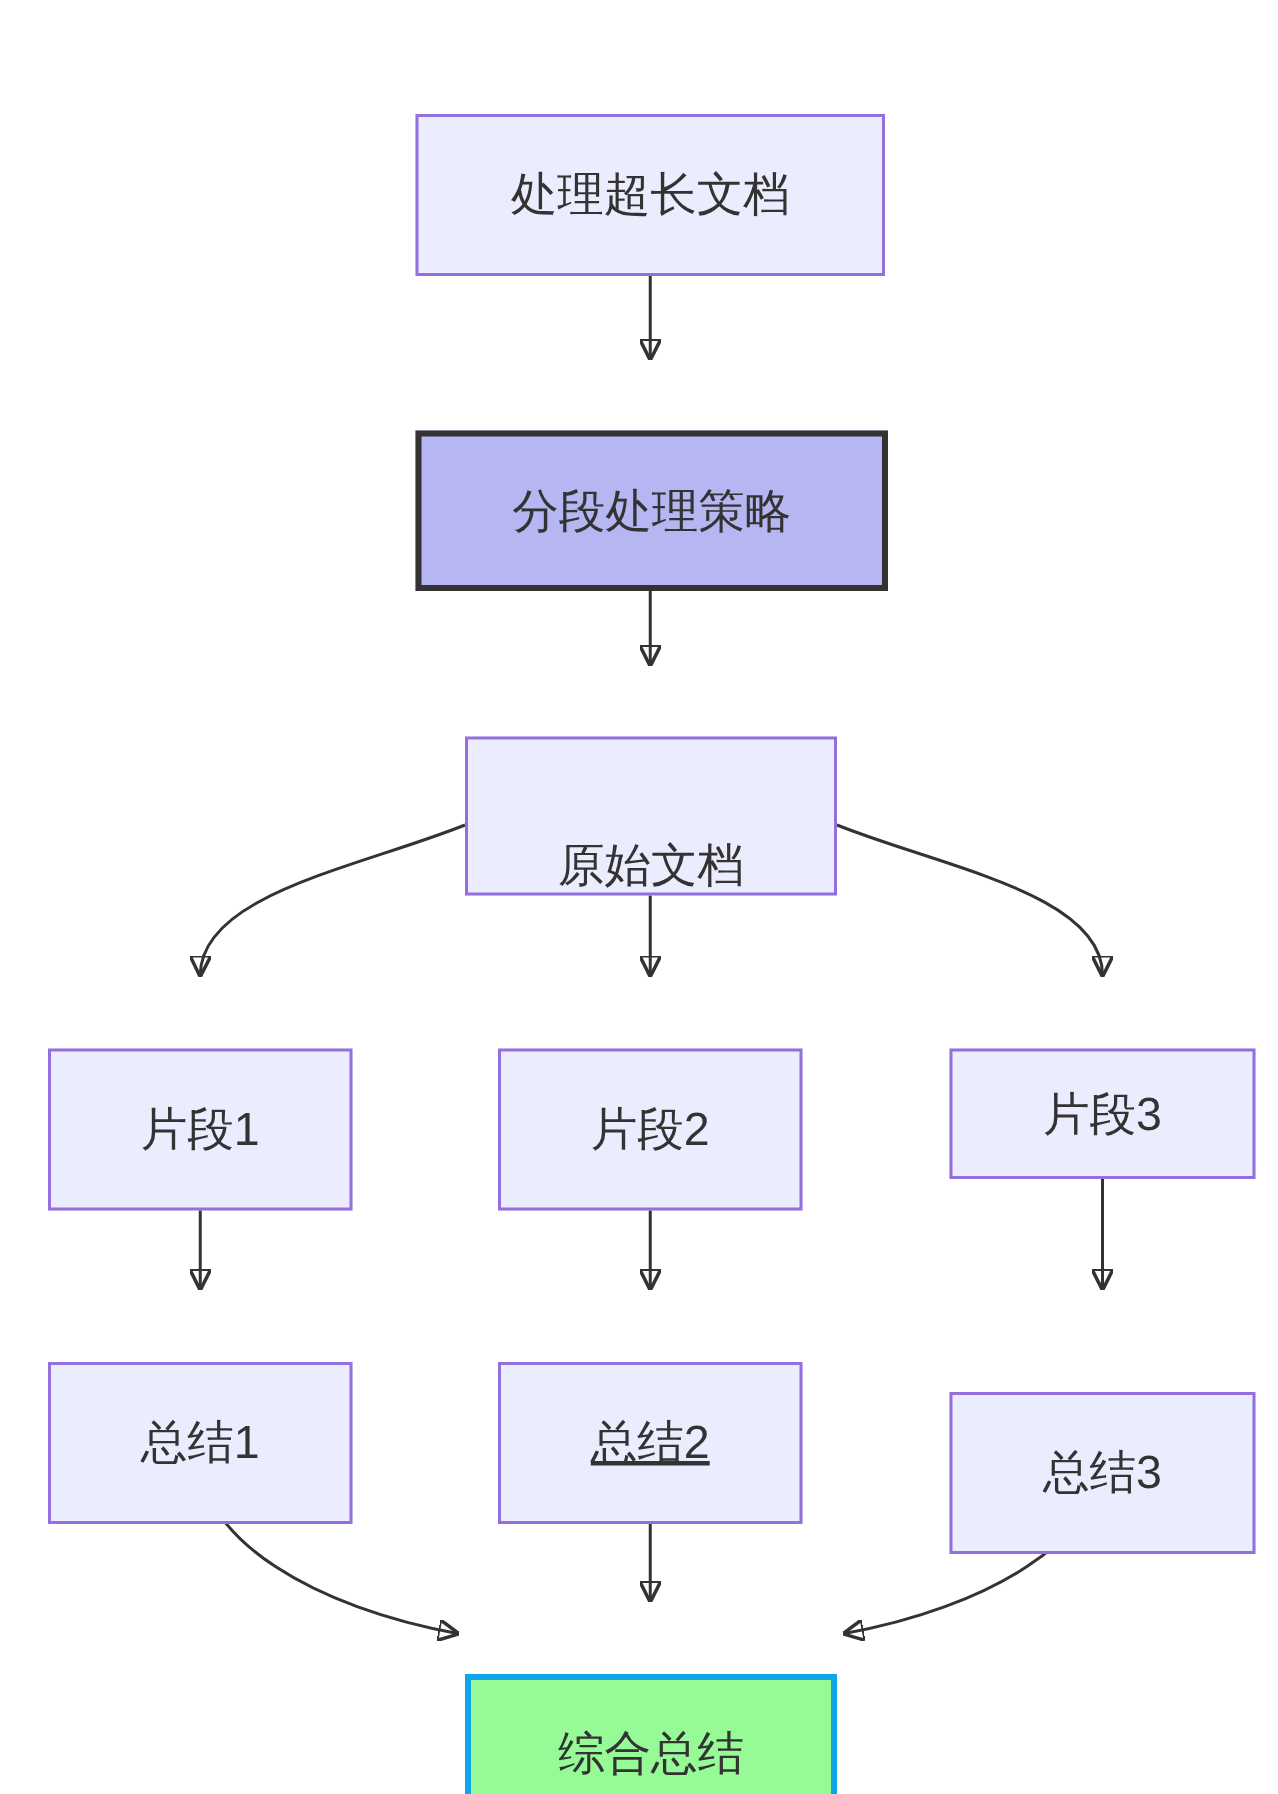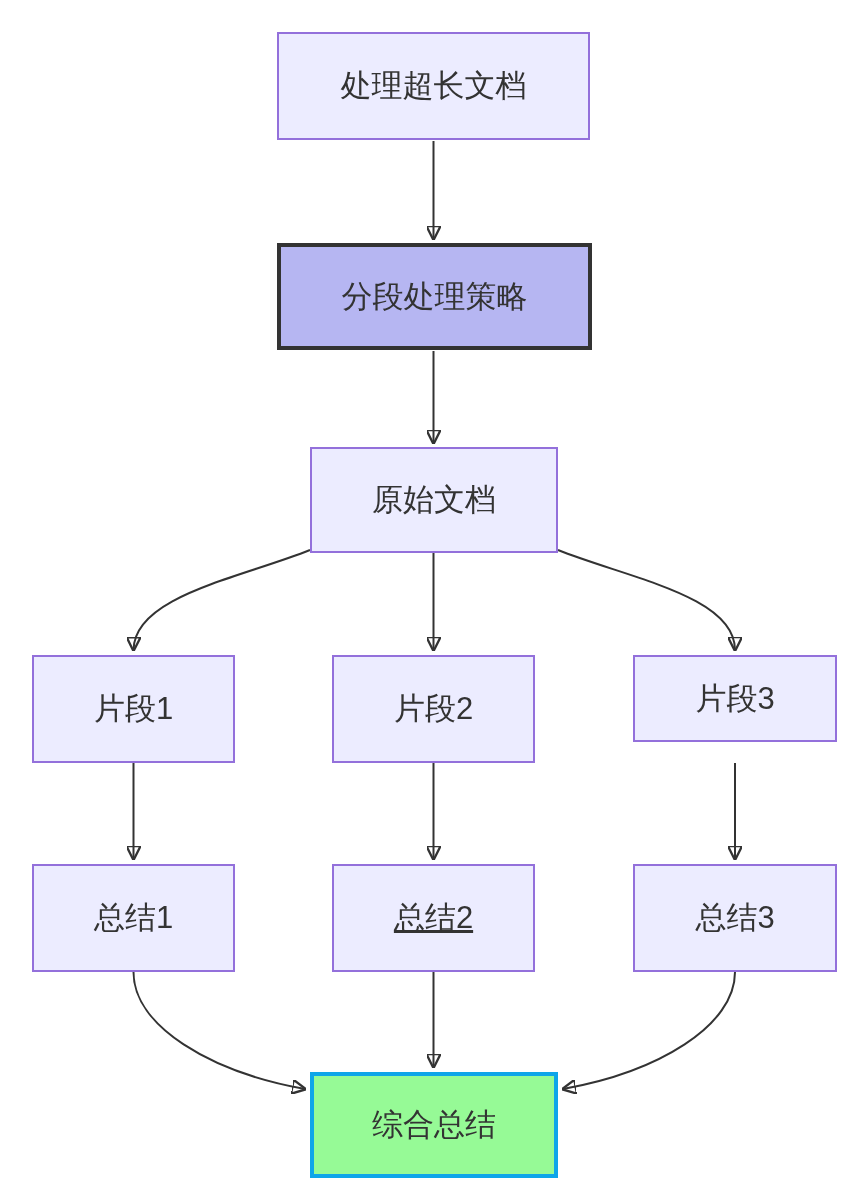--- a/index.html
+++ b/index.html
@@ -33,39 +33,40 @@
     display: flex;
     align-items: center;
     justify-content: center;
     background: #ECECFF;
     border: 2px solid #9370DB;
     color: #333333;
     font-size: 31px;
     line-height: 1.2;
     text-align: center;
     white-space: nowrap;
+    margin-top: 44px;
   }
   .node.emph-purple {
     background: #B6B6F2;
     border: 4px solid #333333;
   }
   .node.emph-green {
     background: #96FA96;
     border: 4px solid #0ea5e9;
   }
   
   #node-task     { left: 277px; top: 32px;   width: 313px; height: 108px; }
   #node-strategy { left: 277px; top: 243px;  width: 315px; height: 107px; }
-  #node-doc      { left: 310px; top: 447px;  width: 248px; height: 106px; }
+  #node-doc      { left: 310px; top: 447px;  width: 248px; height: 106px; align-items: flex-end; }
   #node-frag1    { left: 32px;  top: 655px;  width: 203px; height: 108px; }
   #node-frag2    { left: 332px; top: 655px;  width: 203px; height: 108px; }
   #node-frag3    { left: 633px; top: 655px;  width: 204px; height: 87px; }
   #node-sum1     { left: 32px;  top: 864px;  width: 203px; height: 108px; }
   #node-sum2     { left: 332px; top: 864px;  width: 203px; height: 108px; text-decoration: underline; }
-  #node-sum3     { left: 633px; top: 864px;  width: 204px; height: 108px; }
+  #node-sum3     { left: 633px; top: 884px;  width: 204px; height: 108px; }
   #node-final    { left: 310px; top: 1072px; width: 248px; height: 106px; }
 </style>
 </head>
 <body>
 
 <div class="canvas">
 
   <svg class="edge-layer" viewBox="0 0 852 1196" aria-hidden="true">
     <defs>
       <marker id="arrow" viewBox="0 0 12 12" refX="11" refY="6" markerWidth="14" markerHeight="14" markerUnits="userSpaceOnUse" orient="auto">

